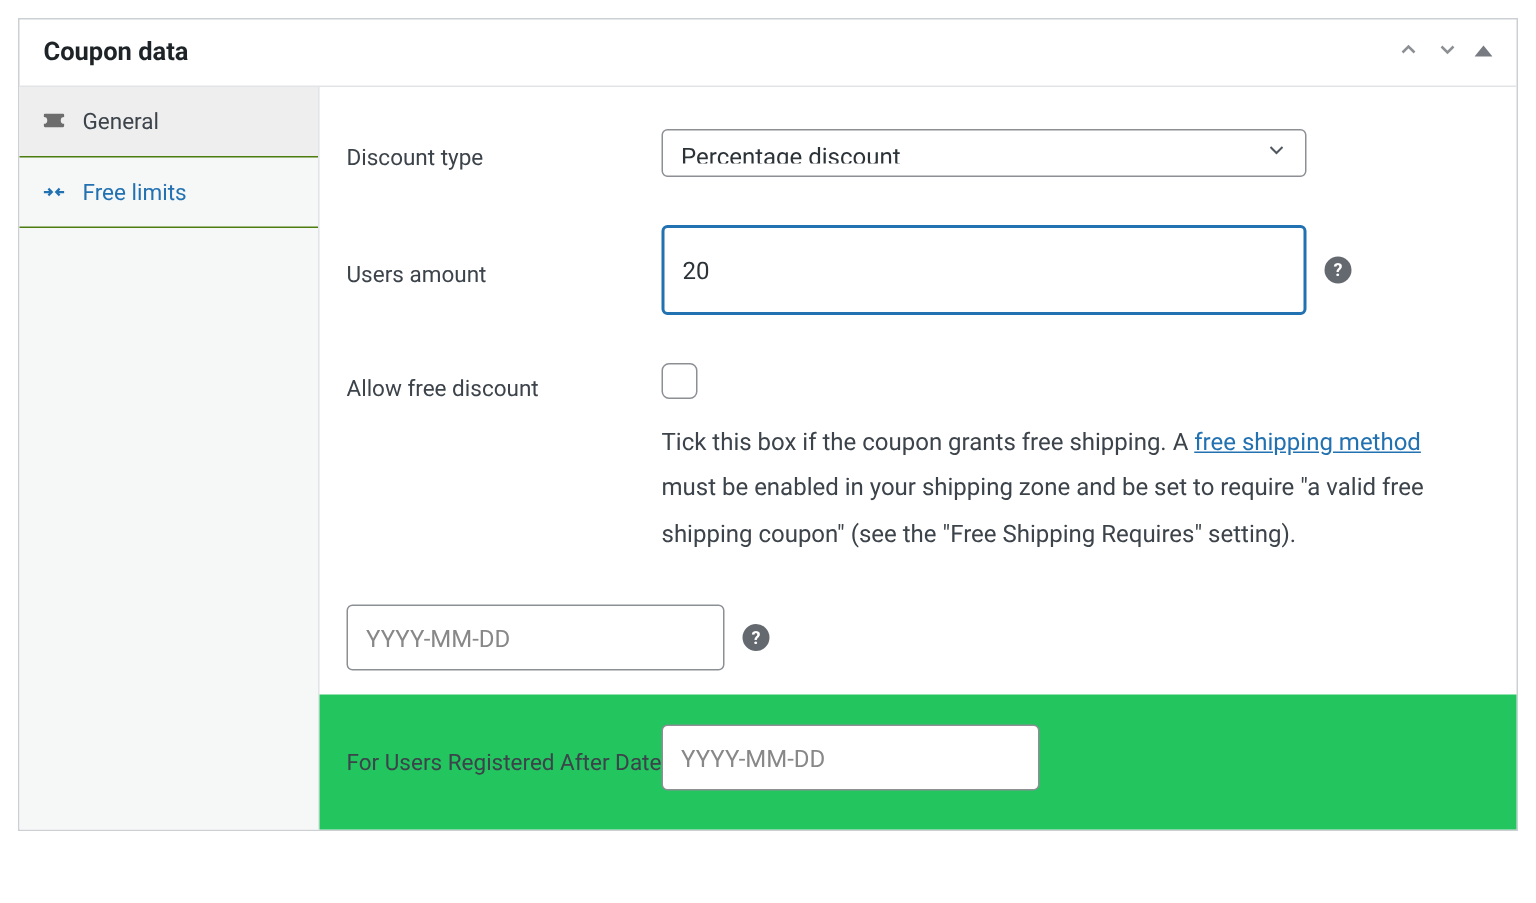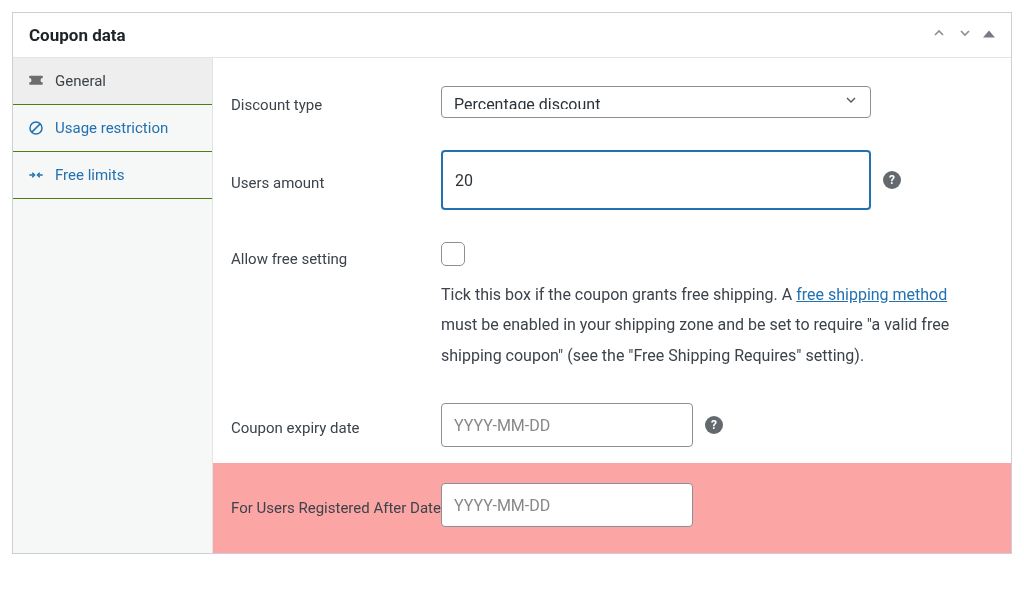--- a/index.html
+++ b/index.html
@@ -139,21 +139,21 @@
     }
     .desc {
       color: #3c434a;
       font-size: 16px;
       line-height: 1.9;
       width: 540px;
       margin-top: 10px;
     }
     .desc a { color: #2271b1; text-decoration: underline; }
     .row.highlight {
-      background: #fca5a5;
+      background: #22c55e;
       margin: 0 -18px;
       padding: 20px 18px 26px 18px;
     }
   </style>
 </head>
 <body>
 
 <div class="panel">
   <div class="panel-header">
     <div class="panel-title">Coupon data</div>
@@ -181,29 +181,20 @@
       <div class="tab active">
         <span class="ticon">
           <svg viewBox="0 0 24 24" width="18" height="18">
               <path fill="#6d6d6d" d="M21 8V6a1 1 0 0 0-1-1H4a1 1 0 0 0-1 1v2a3 3 0 0 1 0 6v2a1 1 0 0 0 1 1h16a1 1 0 0 0 1-1v-2a3 3 0 0 1 0-6z"></path>
             </svg>
         </span>
         <span class="tab-label">General</span>
       </div>
       <div class="tab inactive">
         <span class="ticon">
-          <svg viewBox="0 0 24 24" width="18" height="18">
-              <circle cx="12" cy="12" r="8" fill="none" stroke="#2271b1" stroke-width="2"></circle>
-              <line x1="6.5" y1="17.5" x2="17.5" y2="6.5" stroke="#2271b1" stroke-width="2"></line>
-            </svg>
-        </span>
-        <span class="tab-label">Usage restriction</span>
-      </div>
-      <div class="tab inactive">
-        <span class="ticon">
           <svg viewBox="0 0 24 24" width="18" height="18" fill="none" stroke="#2271b1" stroke-width="2">
               <line x1="3" y1="12" x2="9" y2="12"></line>
               <polyline points="7 9 10 12 7 15"></polyline>
               <line x1="21" y1="12" x2="15" y2="12"></line>
               <polyline points="17 9 14 12 17 15"></polyline>
             </svg>
         </span>
         <span class="tab-label">Free limits</span>
       </div>
     </div>
@@ -228,31 +219,30 @@
 
       <div class="row">
         <div class="row-label">Users amount</div>
         <div class="row-field">
           <input type="text" class="focused" value="20" style="">
           <span class="help-circle">?</span>
         </div>
       </div>
 
       <div class="row" style="align-items:flex-start">
-        <div class="row-label">Allow free setting</div>
+        <div class="row-label">Allow free discount</div>
         <div class="row-field" style="flex-direction:row;align-items:flex-start;gap:4px">
           <div class="checkbox"></div>
           <div class="desc">
             <span>Tick this box if the coupon grants free shipping. A </span><a href="#">free shipping method</a><span> must be enabled in your shipping zone and be set to require "a valid free shipping coupon" (see the "Free Shipping Requires" setting).</span>
           </div>
         </div>
       </div>
 
       <div class="row">
-        <div class="row-label">Coupon expiry date</div>
         <div class="row-field">
           <input type="text" class="date" placeholder="YYYY-MM-DD" style="">
           <span class="help-circle">?</span>
         </div>
       </div>
 
       <div class="row highlight">
         <div class="row-label">For Users Registered After Date</div>
         <div class="row-field">
           <input type="text" class="date" placeholder="YYYY-MM-DD" style="">

